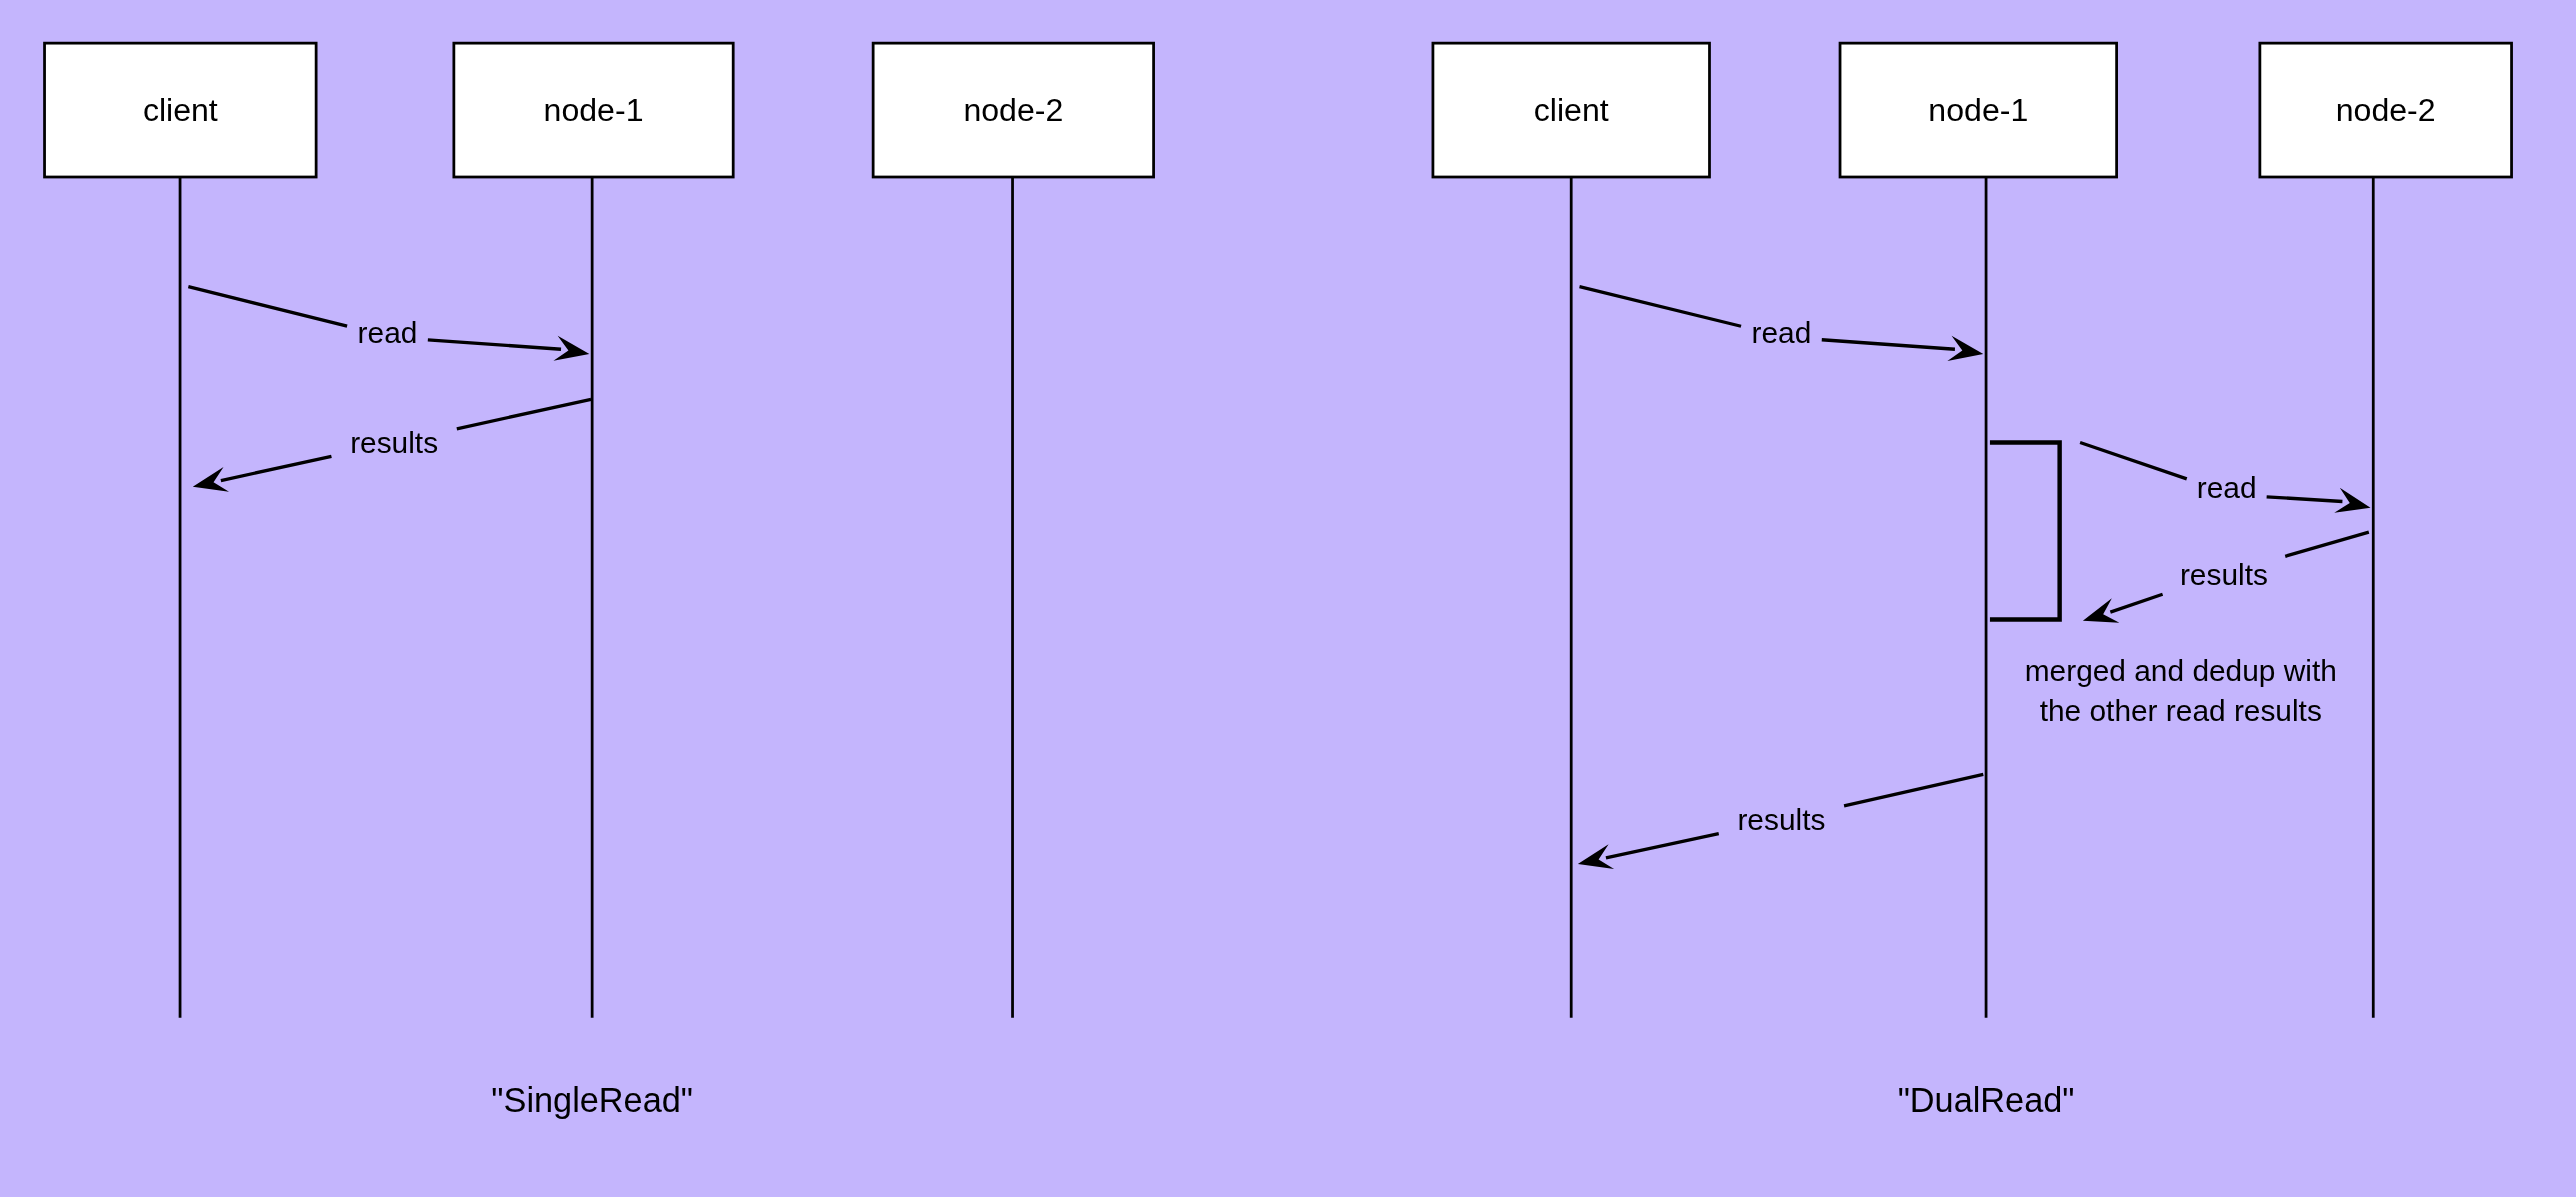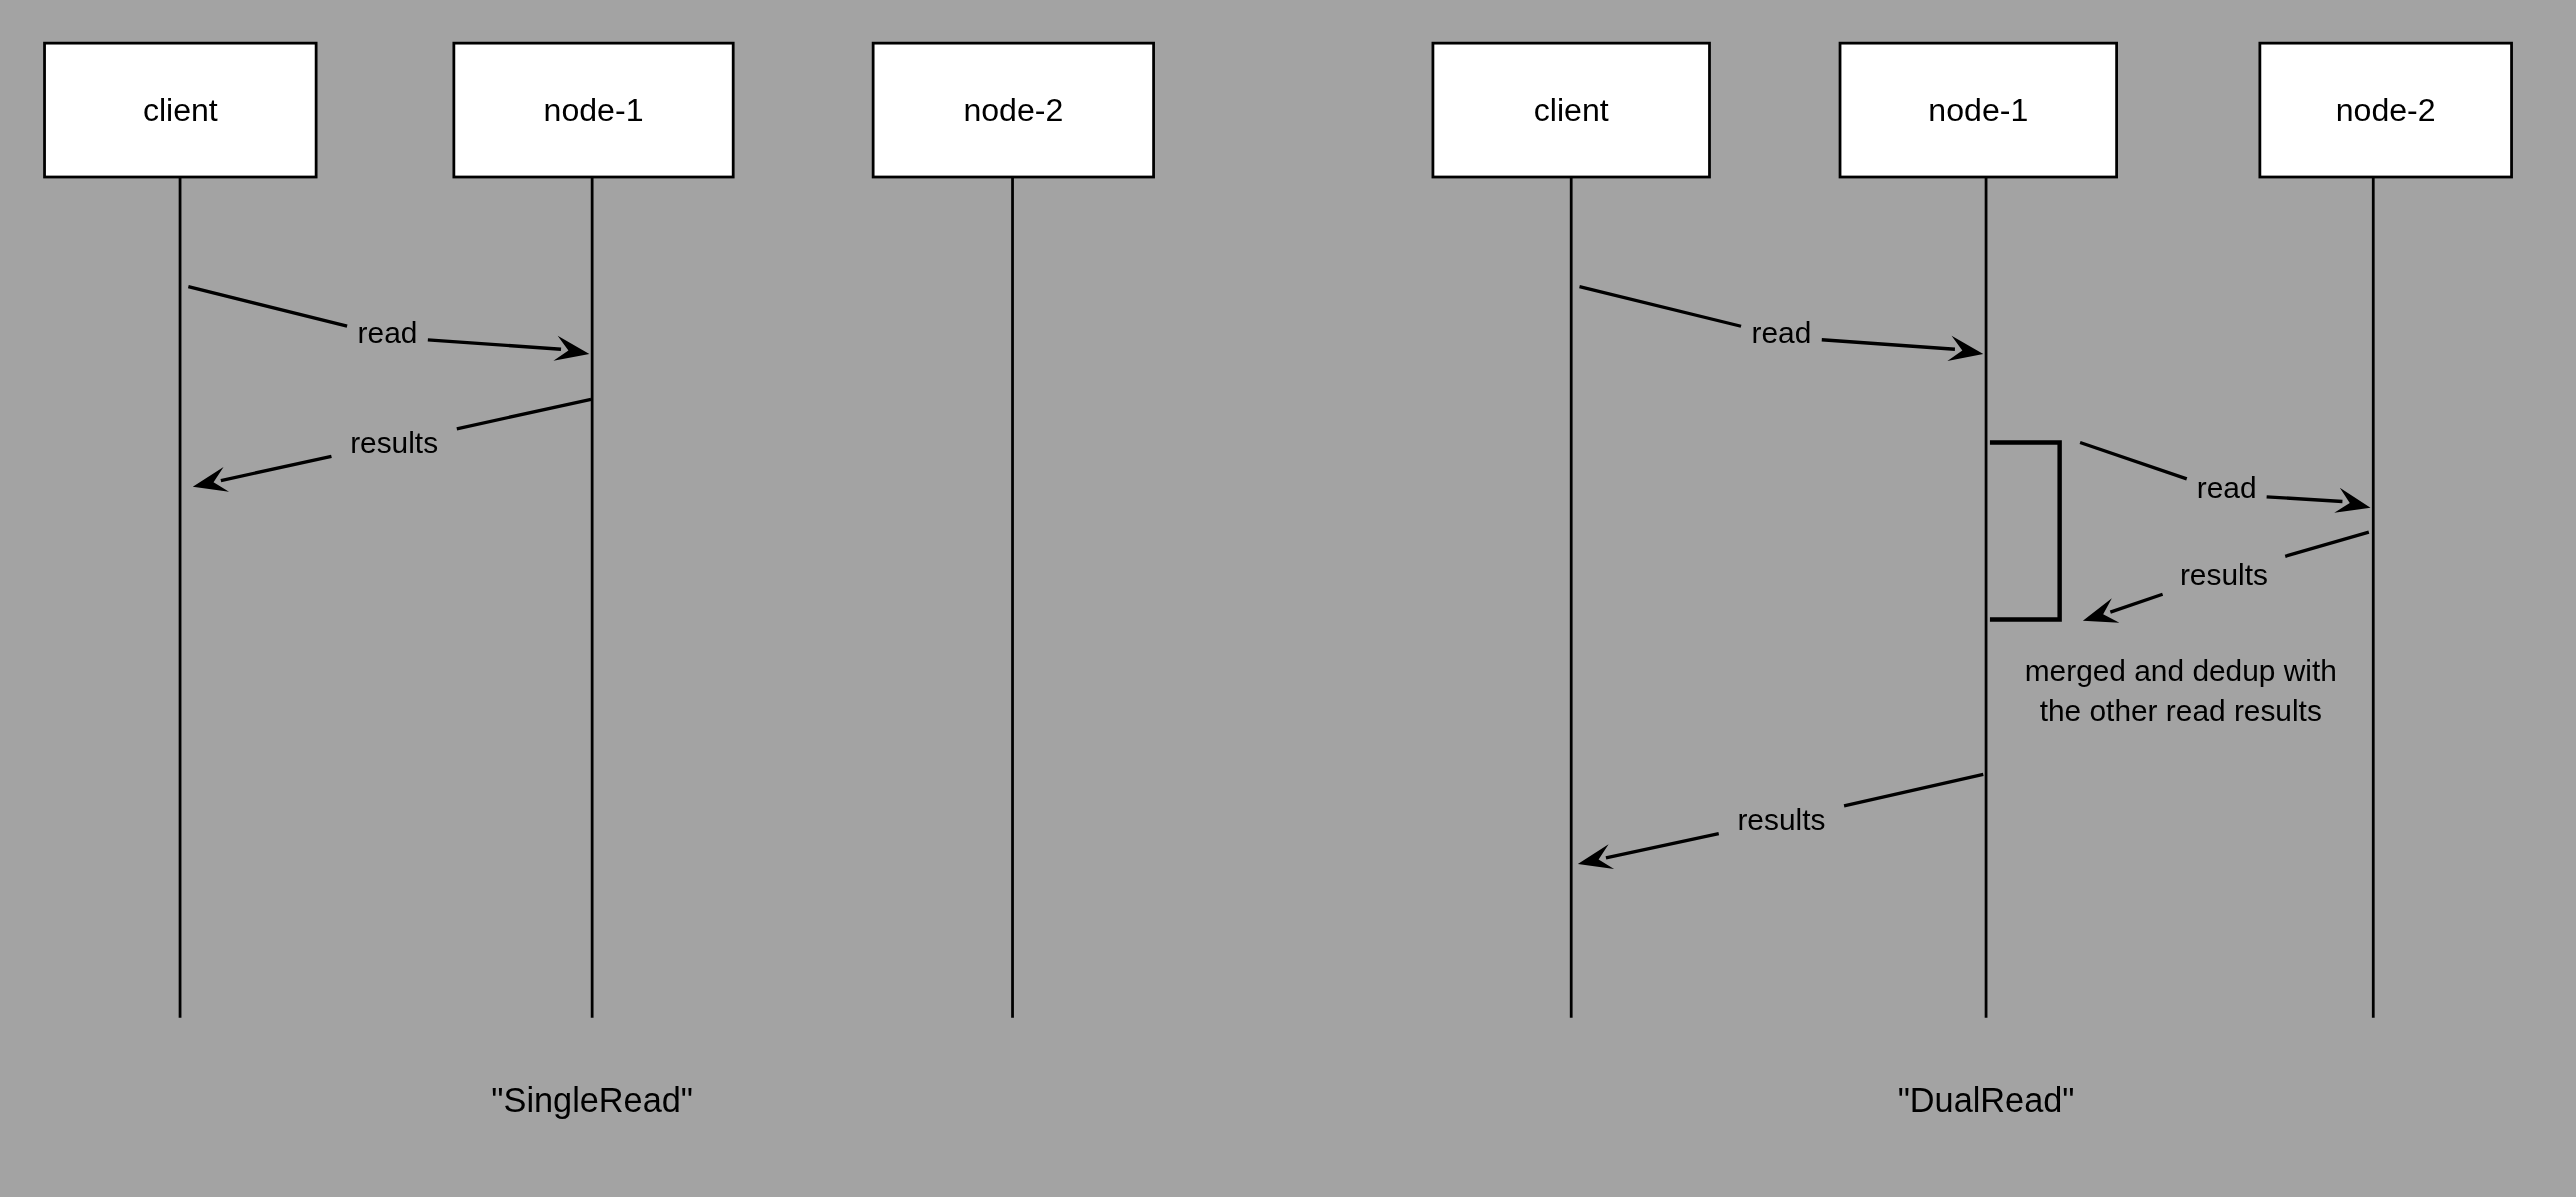--- a/index.html
+++ b/index.html
@@ -9,21 +9,21 @@
     background: #ffffff;
   }
   body {
     font-family: "Liberation Sans", sans-serif;
     color: #000000;
   }
   #canvas {
     position: relative;
     width: 2576px;
     height: 1197px;
-    background: #a3a3a3;
+    background: #c4b5fd;
     overflow: hidden;
   }
   #diagram-svg {
     position: absolute;
     left: 0;
     top: 0;
     width: 2576px;
     height: 1197px;
     display: block;
   }

